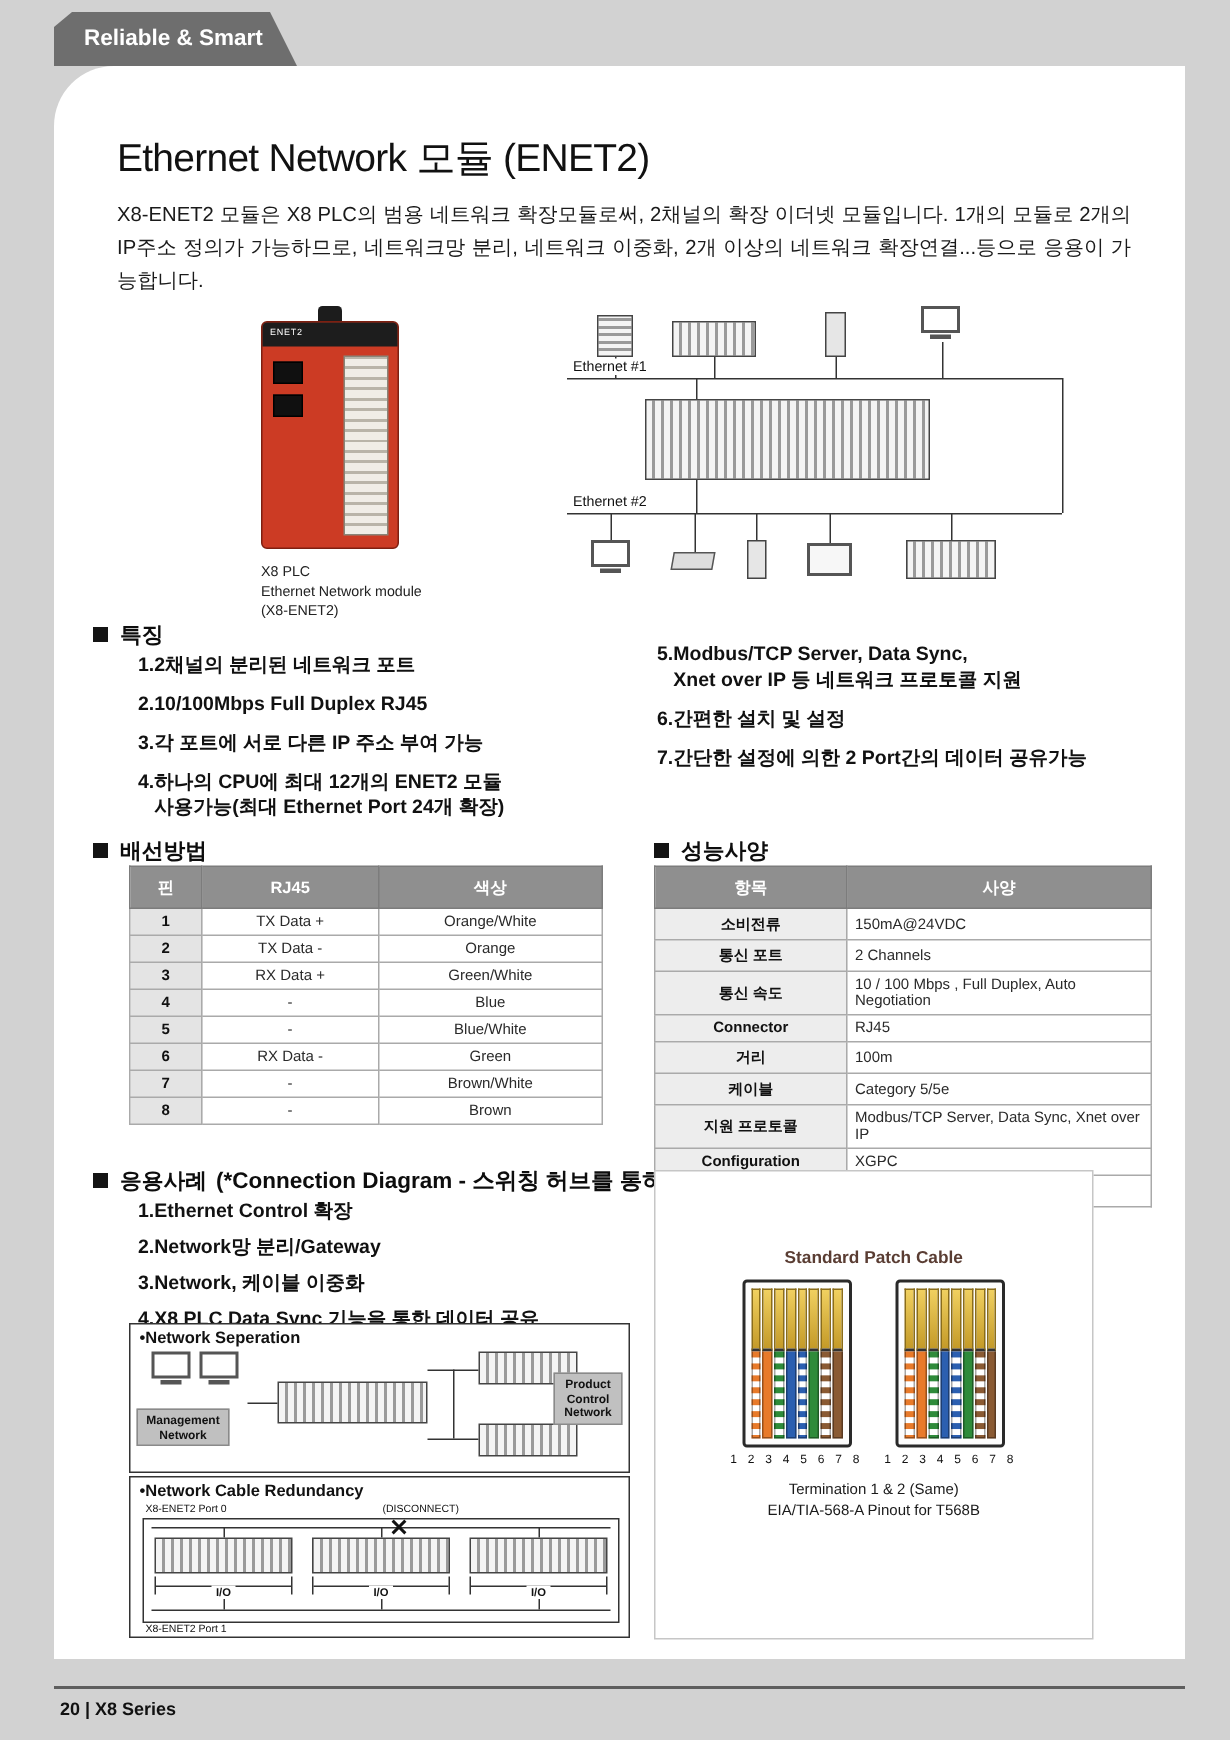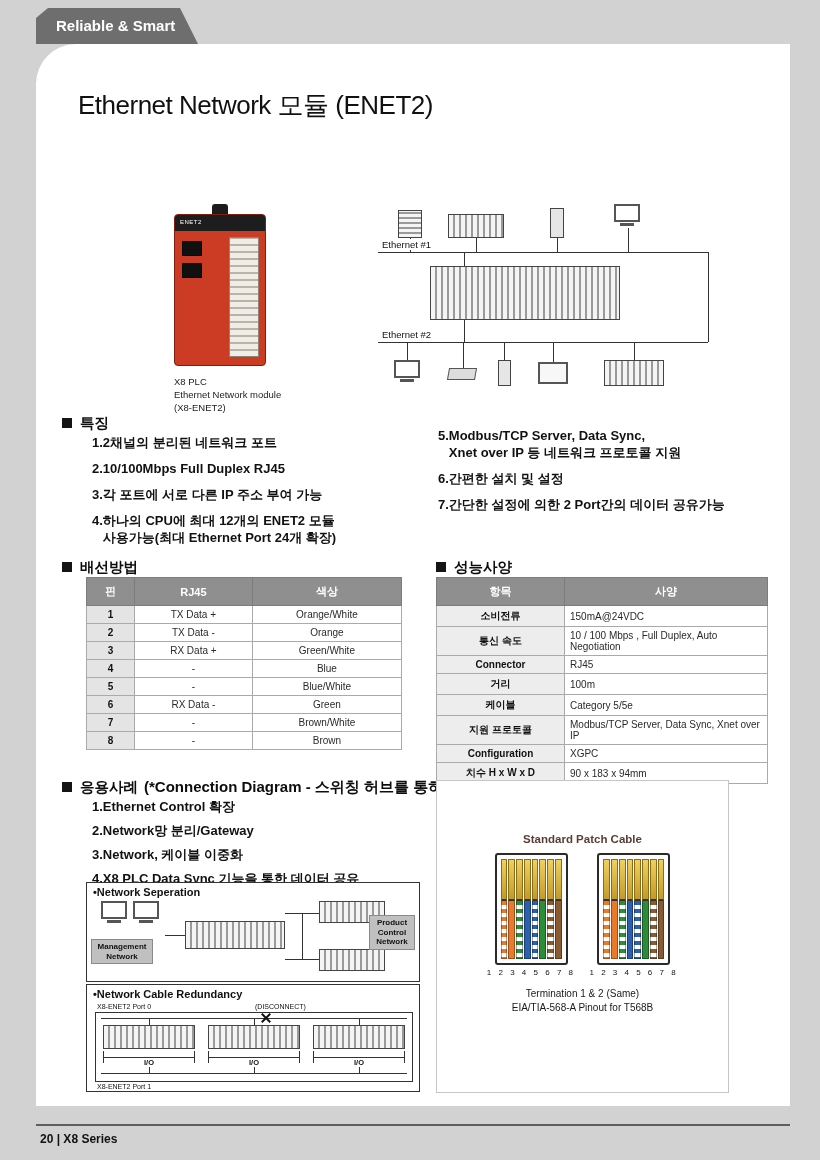--- a/index.html
+++ b/index.html
@@ -112,20 +112,21 @@
   .footer-text { position:absolute; left:40px; top:1132px; font-size:12px; font-weight:bold; color:#111; }
 </style>
 </head>
 <body>
 
 <div class="corner-tab">Reliable &amp; Smart</div>
 
 <div class="card">
 
   <h1 class="page-title">Ethernet Network 모듈 (ENET2)</h1>
+  <p class="intro">X8-ENET2 모듈은 X8 PLC의 범용 네트워크 확장모듈로써, 2채널의 확장 이더넷 모듈입니다. 1개의 모듈로 2개의 IP주소 정의가 가능하므로, 네트워크망 분리, 네트워크 이중화, 2개 이상의 네트워크 확장연결...등으로 응용이 가능합니다.</p>
 
   <div class="module-figure">
     <div class="mod-tab"></div>
     <div class="mod-body">
       <div class="mod-topcap"></div>
       <div class="mod-label">ENET2</div>
       <div class="mod-port p1"></div>
       <div class="mod-port p2"></div>
       <div class="mod-terminal"></div>
     </div>
@@ -249,20 +250,24 @@
     <thead>
       <tr>
         <th style="width:128px;">항목</th>
         <th>사양</th>
       </tr>
     </thead>
     <tbody>
       <tr>
           <td class="item">소비전류</td>
           <td class="val">150mA@24VDC</td>
+        </tr>
+      <tr>
+          <td class="item">통신 포트</td>
+          <td class="val">2 Channels</td>
         </tr>
       <tr>
           <td class="item">통신 속도</td>
           <td class="val">10 / 100 Mbps , Full Duplex, Auto Negotiation</td>
         </tr>
       <tr>
           <td class="item">Connector</td>
           <td class="val">RJ45</td>
         </tr>
       <tr>

